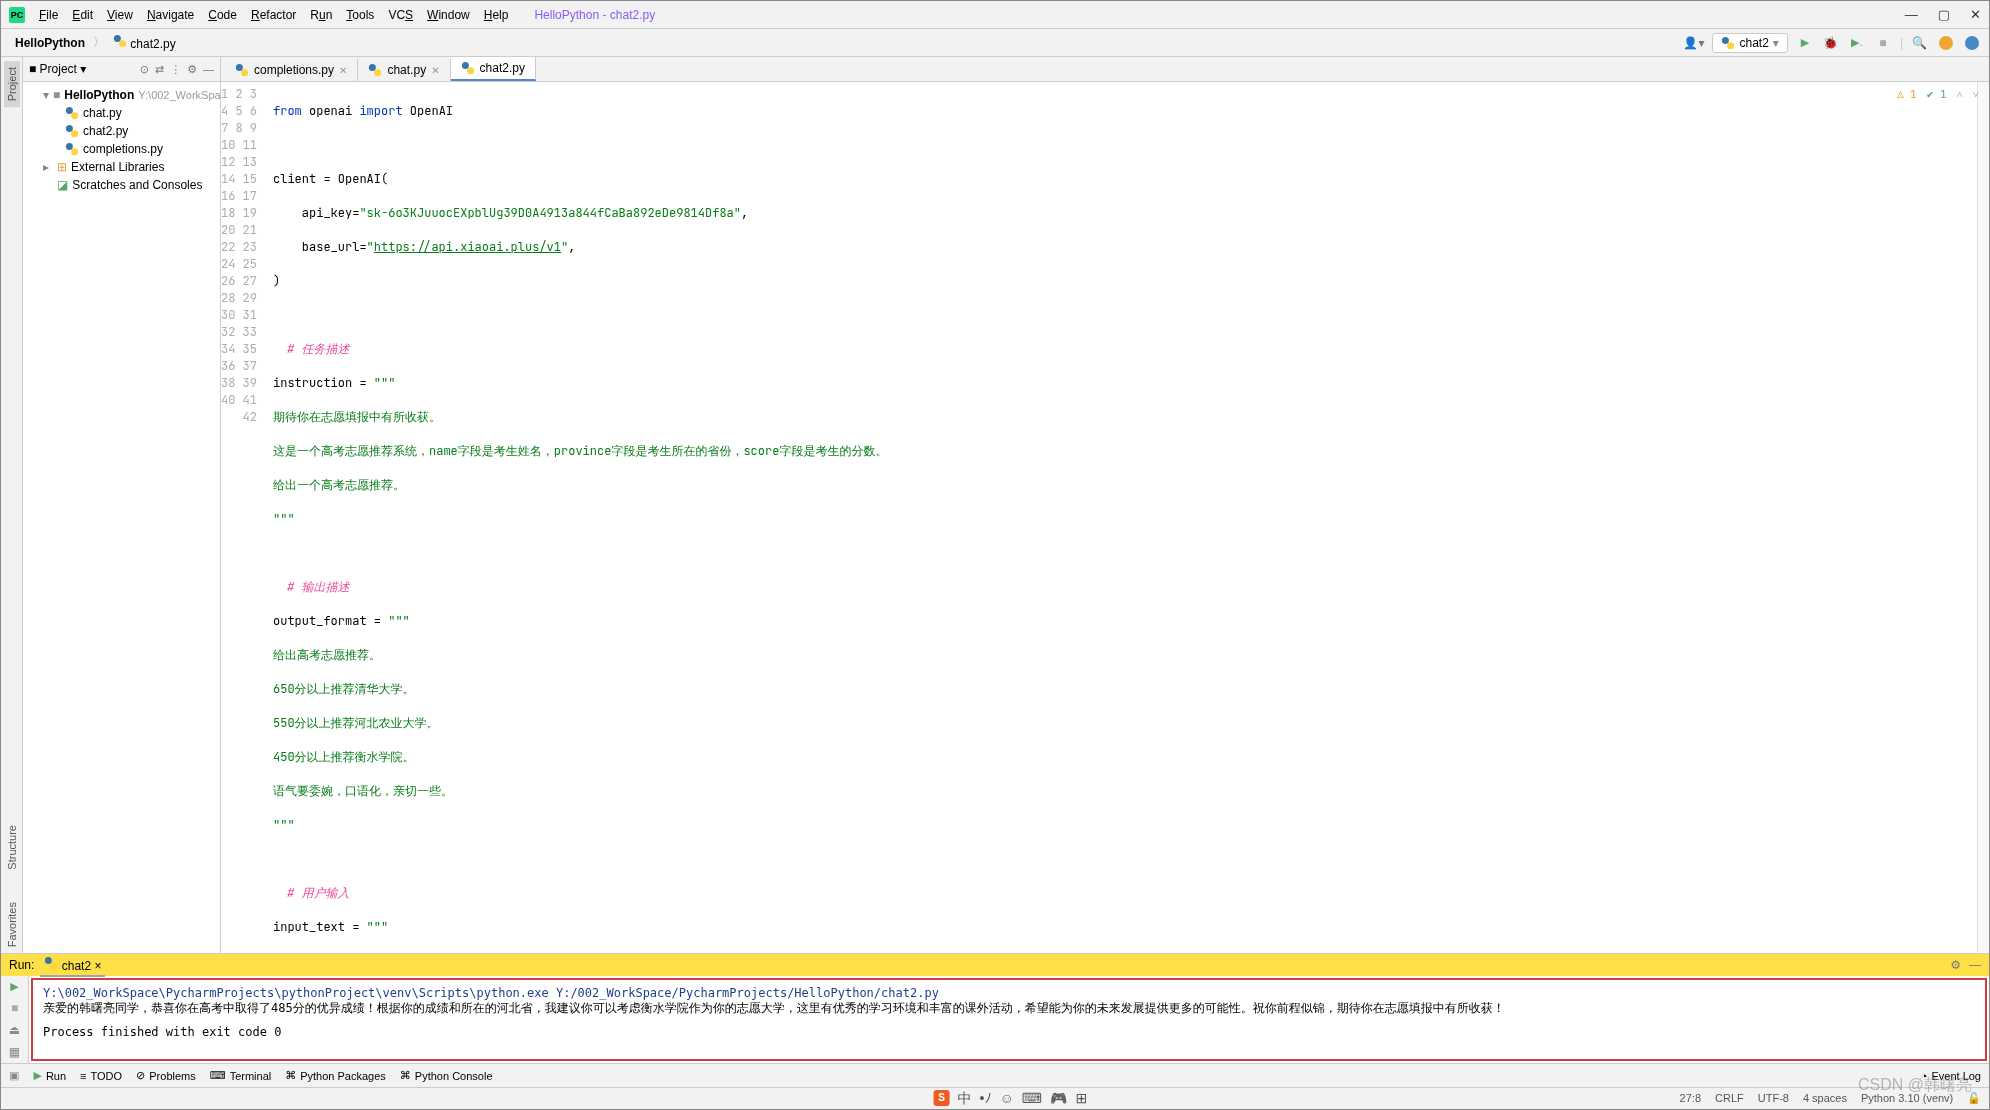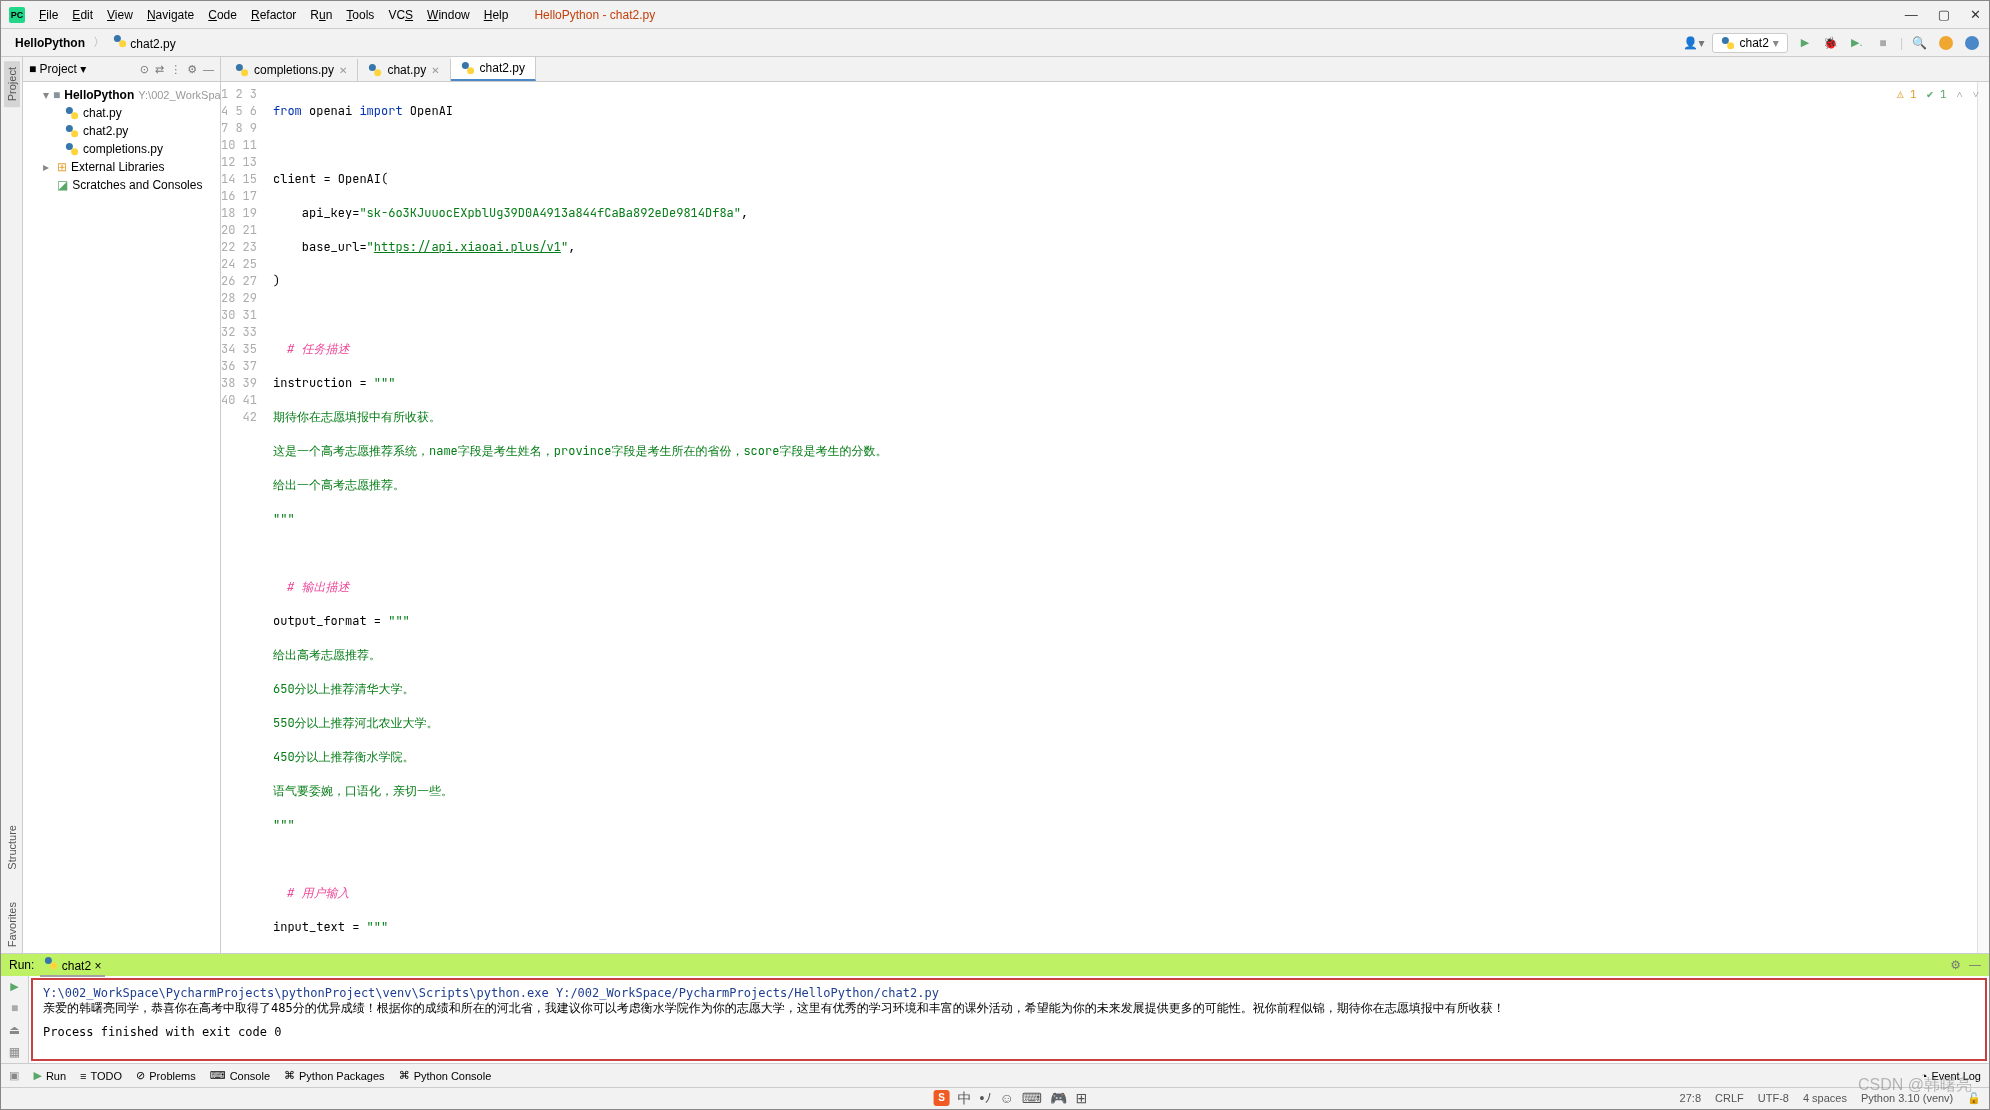--- a/index.html
+++ b/index.html
@@ -3,21 +3,21 @@
 <meta charset="utf-8">
 <style>
 * { margin: 0; padding: 0; box-sizing: border-box; }
 body { font-family: "Segoe UI", Arial, sans-serif; font-size: 12px; background: #fff; color: #000; overflow: hidden; }
 .window { width: 1990px; height: 1110px; display: flex; flex-direction: column; border: 1px solid #888; }
 .titlebar { height: 28px; background: #f2f2f2; display: flex; align-items: center; padding: 0 8px; border-bottom: 1px solid #ccc; }
 .titlebar .appicon { width: 16px; height: 16px; background: #21d789; border-radius: 2px; display: flex; align-items: center; justify-content: center; font-size: 9px; font-weight: bold; color: #000; margin-right: 8px; }
 .menubar { display: flex; gap: 2px; }
 .menubar span { padding: 2px 6px; cursor: pointer; }
 .menubar span u { text-decoration: underline; }
-.title { margin-left: 20px; color: #c2410c; text-align: right; }
+.title { margin-left: 20px; color: #8b5cf6; text-align: right; }
 .winbtns { margin-left: auto; display: flex; gap: 20px; font-size: 13px; color: #333; }
 .navbar { height: 28px; background: #f2f2f2; display: flex; align-items: center; padding: 0 8px; border-bottom: 1px solid #ccc; }
 .navbar .crumb { padding: 2px 6px; }
 .navbar .crumb.bold { font-weight: bold; }
 .navbar .sep { color: #999; margin: 0 2px; }
 .navright { margin-left: auto; display: flex; align-items: center; gap: 8px; }
 .runcfg { border: 1px solid #ccc; background: #fff; padding: 2px 8px; border-radius: 3px; display: flex; align-items: center; gap: 4px; }
 .icbtn { width: 18px; height: 18px; display: flex; align-items: center; justify-content: center; cursor: pointer; }
 .play { color: #59a869; font-size: 11px; }
 .bug { color: #59a869; font-size: 12px; }
@@ -51,21 +51,21 @@
 .src .ln { padding-left: 8px; }
 .kw { color: #0033b3; }
 .str { color: #067d17; }
 .cmt { color: #ec4899; font-style: italic; margin-left: 14px; }
 .url { color: #067d17; text-decoration: underline; }
 .edstatus { position: absolute; top: 4px; right: 10px; display: flex; gap: 10px; font-size: 11px; color: #888; align-items: center; }
 .warn { color: #e0a030; }
 .chk { color: #59a869; }
 .rightgut { width: 12px; border-left: 1px solid #e0e0e0; background: #f9f9f9; }
 .runpanel { height: 110px; border-top: 1px solid #ccc; display: flex; flex-direction: column; }
-.runhdr { height: 22px; background: #bef264; display: flex; align-items: center; padding: 0 8px; gap: 6px; font-size: 12px; }
+.runhdr { height: 22px; background: #fde047; display: flex; align-items: center; padding: 0 8px; gap: 6px; font-size: 12px; }
 .runhdr .rt { border-bottom: 2px solid #a3a3a3; padding: 2px 4px; }
 .runhdr .rtools { margin-left: auto; display: flex; gap: 8px; color: #777; }
 .runbody { flex: 1; display: flex; }
 .runside { width: 28px; background: #f2f2f2; border-right: 1px solid #ccc; display: flex; flex-direction: column; align-items: center; padding: 4px 0; gap: 8px; }
 .runout { flex: 1; font-family: Consolas, monospace; font-size: 12px; padding: 6px 10px; border: 2px solid #c84040; margin: 2px; overflow: hidden; white-space: nowrap; }
 .runout .path { color: #1e3f8f; }
 .btmtool { height: 24px; background: #f2f2f2; border-top: 1px solid #ccc; display: flex; align-items: center; padding: 0 8px; gap: 14px; font-size: 11px; }
 .btmtool .tb { display: flex; align-items: center; gap: 4px; cursor: pointer; }
 .btmtool .right { margin-left: auto; display: flex; align-items: center; gap: 6px; }
 .statusbar { height: 22px; background: #f2f2f2; border-top: 1px solid #ccc; display: flex; align-items: center; padding: 0 8px; font-size: 11px; color: #555; }
@@ -364,21 +364,21 @@
     <div class="tb">
         <span>≡</span>
         <span>TODO</span>
       </div>
     <div class="tb">
         <span>⊘</span>
         <span>Problems</span>
       </div>
     <div class="tb">
         <span>⌨</span>
-        <span>Console</span>
+        <span>Terminal</span>
       </div>
     <div class="tb">
         <span>⌘</span>
         <span>Python Packages</span>
       </div>
     <div class="tb">
         <span>⌘</span>
         <span>Python Console</span>
       </div>
     <div class="right">

